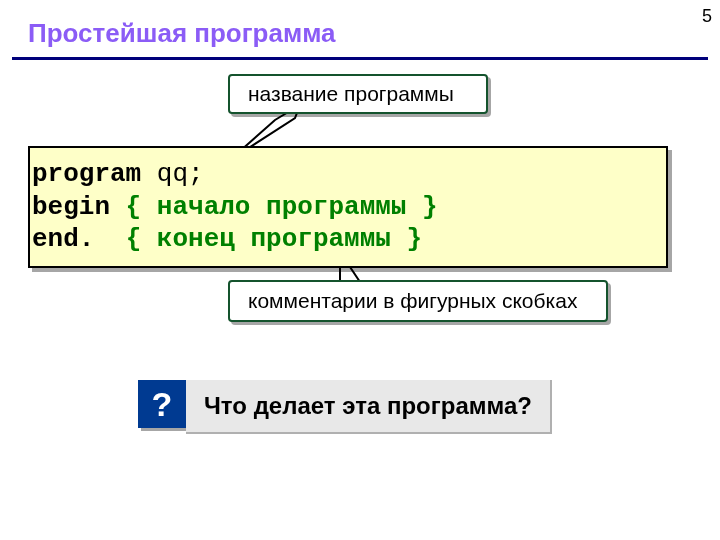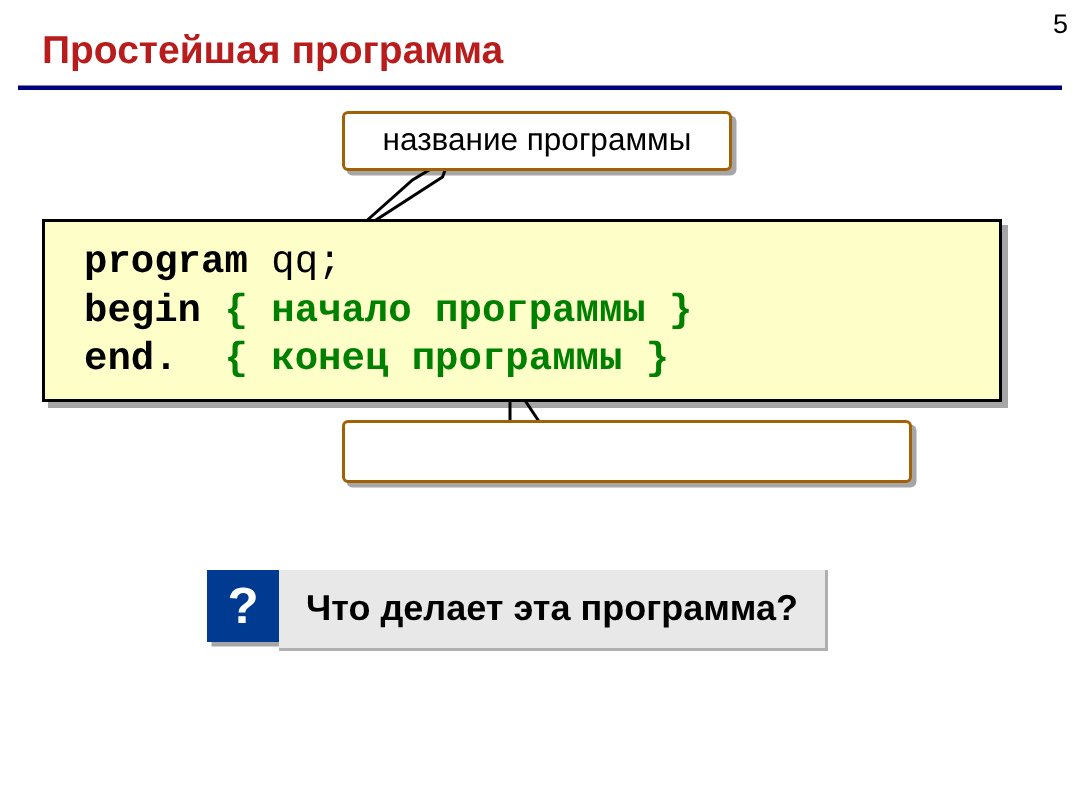--- a/index.html
+++ b/index.html
@@ -14,42 +14,41 @@
   .page-number {
     position: absolute;
     top: 6px;
     right: 8px;
     font-size: 18px;
     color: #000;
   }
   .title {
     font-size: 26px;
     font-weight: bold;
-    color: #b91c1c;
+    color: #8b5cf6;
     padding: 18px 0 8px 28px;
   }
   .rule {
     border: none;
     border-top: 3px solid #00007a;
     margin: 0 12px 0 12px;
   }
   .stage {
     position: relative;
     height: 440px;
   }
 
   
   .callout {
     position: absolute;
     background: #fff;
-    border: 2px solid #a16207;
+    border: 2px solid #14532d;
     border-radius: 4px;
     padding: 6px 18px;
     font-size: 21px;
-    text-align: center;
     box-shadow: 3px 3px 0 rgba(0,0,0,0.35);
   }
   .callout-top {
     top: 14px;
     left: 228px;
     width: 260px;
   }
   .callout-bottom {
     top: 220px;
     left: 228px;
@@ -59,21 +58,21 @@
 
   
   .code-block {
     position: absolute;
     top: 86px;
     left: 28px;
     width: 640px;
     background: #feffc8;
     border: 2px solid #000;
     box-shadow: 4px 4px 0 rgba(0,0,0,0.35);
-    padding: 10px 14px 10px 26px;
+    padding: 10px 14px 10px 2px;
     font-family: "Courier New", Courier, monospace;
     font-size: 26px;
     line-height: 1.25;
     white-space: pre;
   }
   .kw { font-weight: bold; color: #000; }
   .comm { color: #008000; font-weight: bold; }
 
   
   .tails {
@@ -133,21 +132,21 @@
 
   <div class="callout callout-top">
     <span>название программы</span>
   </div>
 
   <div class="code-block"><span class="kw">program</span><span> qq;</span>
 <span class="kw">begin</span><span class="comm"> { </span><span class="comm">начало программы</span><span class="comm"> }</span>
 <span class="kw">end.</span><span>  </span><span class="comm">{ </span><span class="comm">конец программы</span><span class="comm"> }</span></div>
 
   <div class="callout callout-bottom">
-    <br>
+    <span>комментарии в фигурных скобках</span><br>
   </div>
 
   <div class="question-row">
     <div class="q-badge">?</div>
     <div class="q-text">Что делает эта программа?</div>
   </div>
 
 </div>
 
 </body></html>

